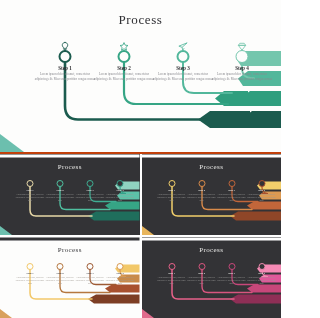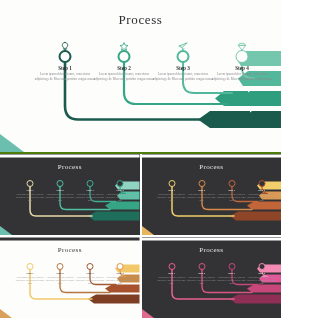--- a/index.html
+++ b/index.html
@@ -1,18 +1,18 @@
 <!DOCTYPE html>
 <html><head>
 <meta charset="utf-8">
 <style>
   html,body{margin:0;padding:0;background:#ffffff;}
   body{width:281px;height:318px;overflow:hidden;
        font-family:"Liberation Sans",sans-serif;}
-  .page{position:relative;width:281px;height:318px;background:#4d7c0f;}
+  .page{position:relative;width:281px;height:318px;background:#c2410c;}
 
   
   .hero{position:absolute;left:0;top:0;width:281px;height:152px;
         background:#fdfdfc;overflow:hidden;}
   .hero-title{position:absolute;left:0;top:12px;width:281px;text-align:center;
         font-family:"Liberation Serif",serif;font-size:13px;color:#2f2f33;
         letter-spacing:.6px;}
   .corner-tri{position:absolute;left:0;bottom:0;width:0;height:0;
         border-left:24px solid #6cbfae;border-top:18px solid transparent;}
 

